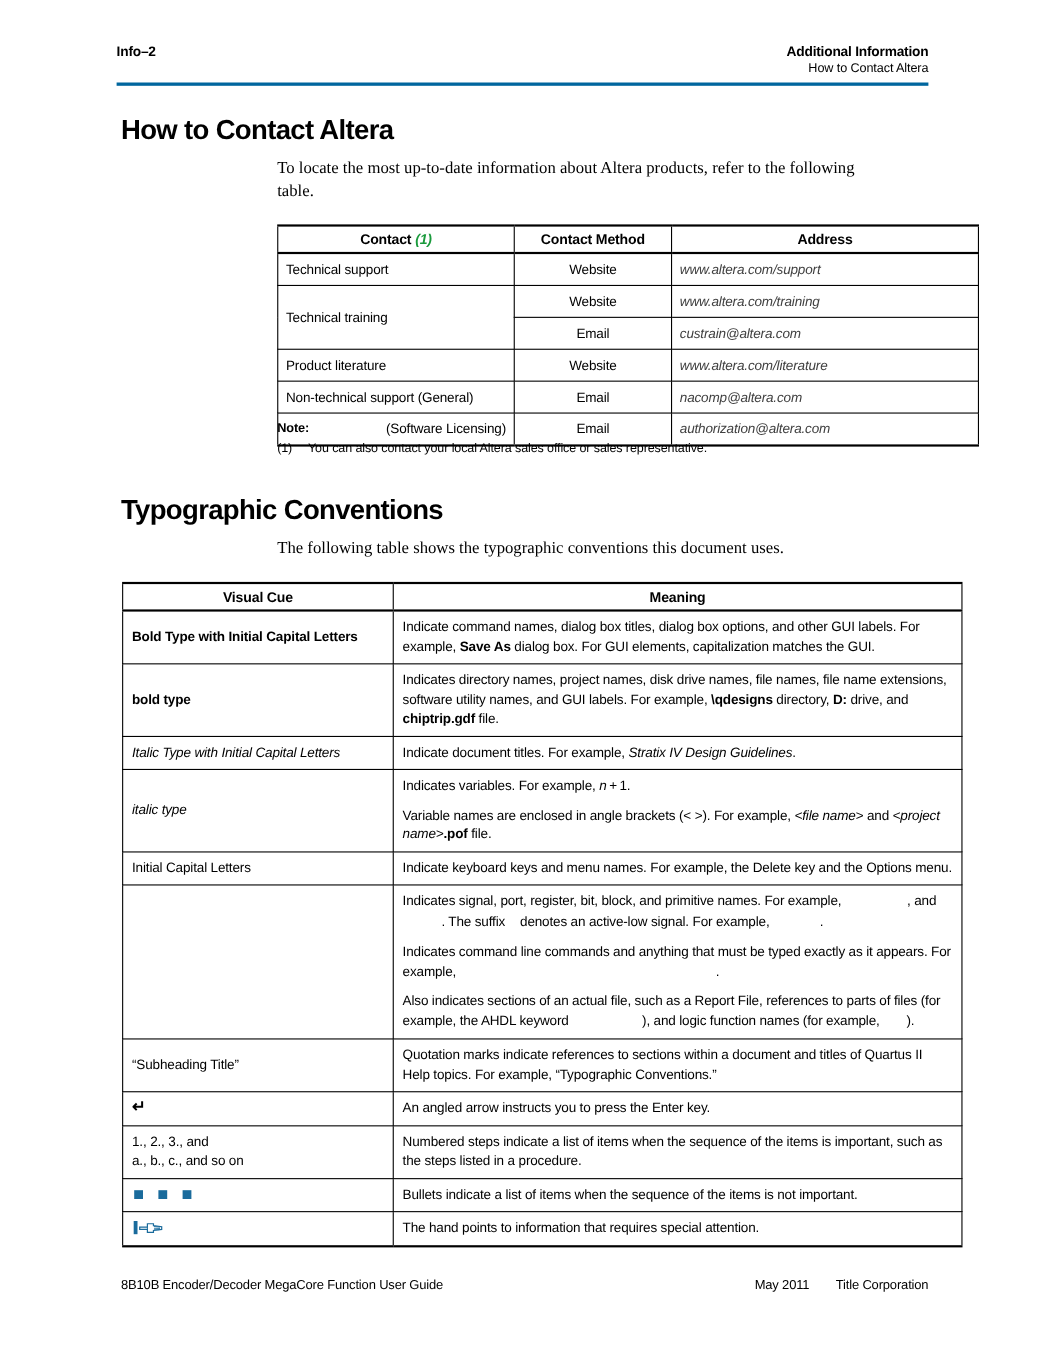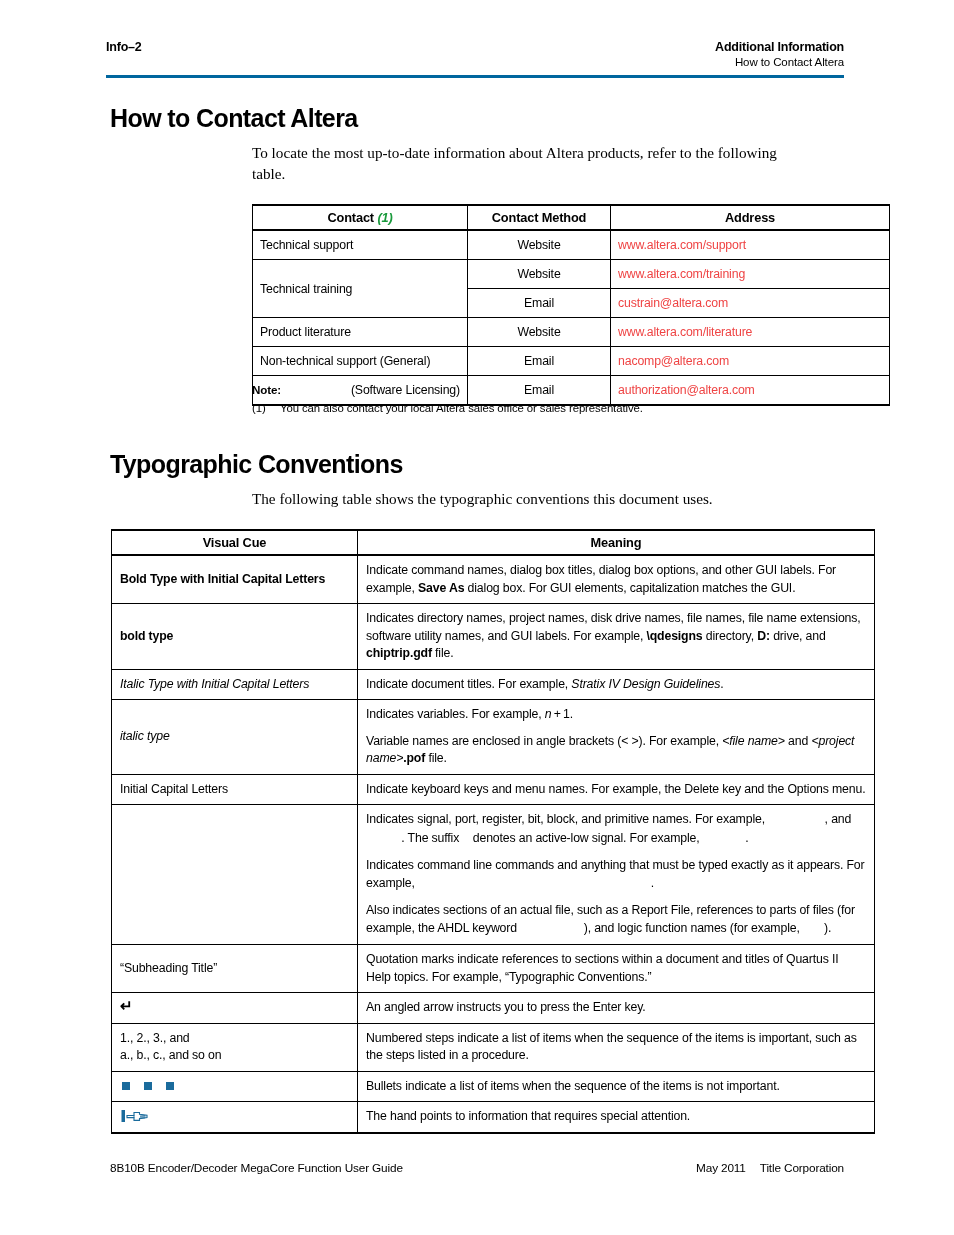--- a/index.html
+++ b/index.html
@@ -127,22 +127,23 @@
   #contact-table th.c-contact,
   #contact-table th.c-method,
   #contact-table th.c-addr { text-align: center; }
   #contact-table td { height: 20px; }
   .footnote-ref {
     color: #1a9a3c;
     font-style: italic;
     font-weight: bold;
   }
   .link {
-    color: #ef4444;
+    color: #404040;
     text-decoration: none;
+    font-style: italic;
   }
   .cell-right { text-align: right !important; }
 
   
   .note-block {
     position: absolute;
     left: 252px;
     top: 383px;
     width: 592px;
     font-size: 11.4px;
@@ -222,21 +223,21 @@
     position: absolute;
     left: 110px;
     top: 1161px;
     width: 734px;
     display: flex;
     justify-content: space-between;
     font-size: 11.8px;
     letter-spacing: -0.15px;
     color: #000;
   }
-  .footer-right { display: flex; gap: 14px; align-items: center; }
+  .footer-right { display: flex; gap: 24px; align-items: center; }
 </style>
 </head>
 <body>
 
 <div class="page">
 
   <div class="runhead">
     <div class="runhead-left">Info–2</div>
     <div class="runhead-right">
       <div class="runhead-title">Additional Information</div>

